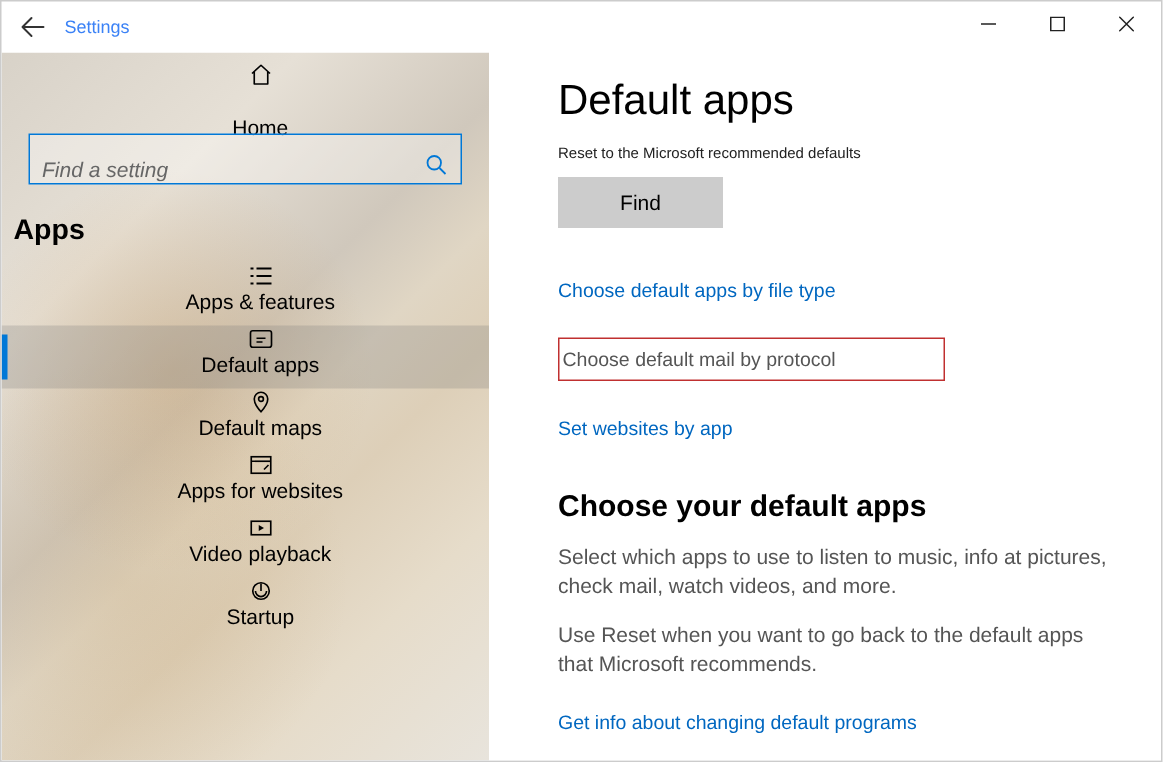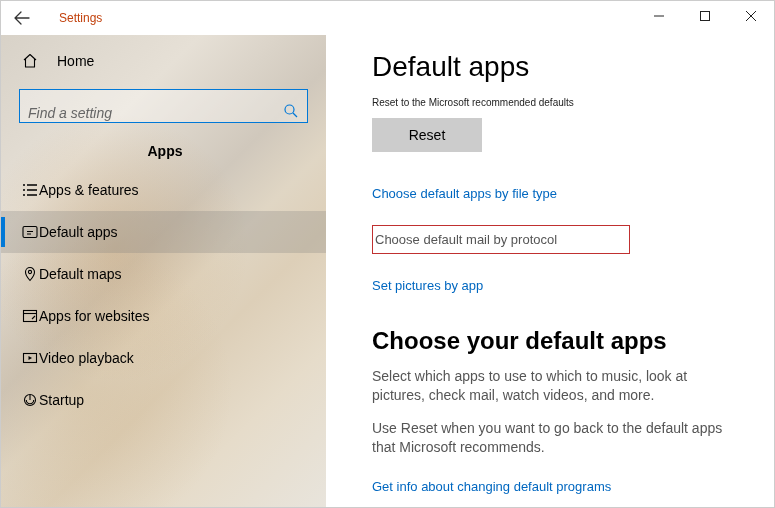--- a/index.html
+++ b/index.html
@@ -1,50 +1,50 @@
 <!DOCTYPE html>
 <html><head>
 <meta charset="utf-8">
 <style>
   * { margin: 0; padding: 0; box-sizing: border-box; font-family: "Segoe UI", sans-serif; }
   body { width: 775px; height: 508px; overflow: hidden; background: #fff; border: 1px solid #ccc; }
   .window { display: flex; flex-direction: column; width: 100%; height: 100%; }
   .titlebar { display: flex; align-items: center; height: 34px; position: relative; }
   .titlebar-back { width: 42px; height: 34px; display: flex; align-items: center; justify-content: center; cursor: default; }
-  .titlebar-title { font-size: 12px; color: #c2410c; margin-left: 16px; }
+  .titlebar-title { font-size: 12px; color: #3b82f6; margin-left: 0; }
   .window-controls { position: absolute; right: 0; top: 0; display: flex; }
   .win-btn { width: 46px; height: 30px; display: flex; align-items: center; justify-content: center; cursor: default; }
   .body { display: flex; flex: 1; overflow: hidden; }
   .sidebar { width: 325px; height: 100%; padding-top: 6px; position: relative;
     background: linear-gradient(135deg, #d8d2c8 0%, #e6e0d6 25%, #d0c8bc 45%, #e0d6c4 55%, #ddcfb8 65%, #e6dcca 80%, #e8e4dc 100%);
   }
   .sidebar::before { content:""; position:absolute; inset:0;
     background: radial-gradient(circle at 35% 45%, rgba(200,140,60,0.25) 0%, rgba(200,140,60,0) 40%),
                 radial-gradient(circle at 25% 75%, rgba(190,150,90,0.2) 0%, rgba(190,150,90,0) 35%);
     pointer-events:none;
   }
-  .sidebar > * { position: relative; z-index: 1; }
+  .sidebar > * { position: relative; z-index: 1; flex-direction: column; }
   .home-row { display: flex; align-items: center; height: 40px; padding-left: 20px; gap: 18px; font-size: 14px; color: #000; cursor: default; }
   .search-wrap { margin: 8px 18px 14px 18px; }
   .search-box { display: flex; align-items: center; border: 1px solid #0078d7; background: rgba(255,255,255,0.35); height: 34px; padding: 13px 8px 0 8px; }
   .search-input { flex: 1; border: none; background: transparent; outline: none; font-size: 14px; color: #555; font-style: italic; }
   .search-input::placeholder { color: #666; font-style: italic; }
-  .section-title { font-size: 14px; font-weight: 600; color: #000; padding: 6px 20px 10px 23px; text-align: center; }
+  .section-title { font-size: 19px; font-weight: 600; color: #000; padding: 6px 20px 10px 8px; }
   .nav-item { display: flex; align-items: center; height: 42px; padding-left: 20px; font-size: 14px; color: #000; cursor: default; position: relative; }
   .nav-item.selected { background: rgba(120,120,120,0.25); }
   .nav-item.selected::before { content:""; position:absolute; left:0; top:6px; bottom:6px; width:4px; background:#0078d7; }
   .nav-icon { width: 18px; height: 18px; display: flex; align-items: center; justify-content: center; flex-shrink: 0; }
   .nav-icon svg { display: block; }
   .content { flex: 1; padding: 16px 32px 20px 46px; overflow: hidden; color: #222; background:#fff; }
   .page-title { font-size: 28px; font-weight: 400; margin-bottom: 14px; color:#000; }
   .sub-text { font-size: 10px; color: #222; margin-bottom: 10px; }
   .reset-btn { width: 110px; height: 34px; border: none; background: #ccc; font-size: 14px; color: #000; cursor: default; margin-bottom: 22px; }
   .link { font-size: 13px; color: #0067c0; cursor: default; margin: 8px 0; display: inline-block; }
   .link.highlighted { color: #555; border: 1px solid #c03030; padding: 6px 12px 6px 2px; width: 258px; }
-  .section-h { font-size: 24px; font-weight: 600; color:#000; margin-top: 26px; margin-bottom: 12px; }
+  .section-h { font-size: 20px; font-weight: 600; color:#000; margin-top: 26px; margin-bottom: 12px; }
   .para { font-size: 14px; color: #555; line-height: 1.35; margin-bottom: 14px; max-width: 380px; }
   .link-row { margin: 4px 0 8px 0; }
 </style>
 </head>
 <body>
 
 <div class="window">
 
   <div class="titlebar">
     <div class="titlebar-back">
@@ -157,26 +157,26 @@
             </svg>
         </span>
         <span>Startup</span>
       </div>
 
     </div>
 
     <div class="content">
       <h1 class="page-title">Default apps</h1>
       <div class="sub-text">Reset to the Microsoft recommended defaults</div>
-      <button class="reset-btn">Reset</button>
+      <button class="reset-btn">Find</button>
 
       <div class="link-row"><span class="link">Choose default apps by file type</span></div>
       <div class="link-row"><span class="link highlighted">Choose default mail by protocol</span></div>
-      <div class="link-row"><span class="link">Set pictures by app</span></div>
+      <div class="link-row"><span class="link">Set websites by app</span></div>
 
       <h2 class="section-h">Choose your default apps</h2>
-      <p class="para">Select which apps to use to which to music, look at pictures, check mail, watch videos, and more.</p>
+      <p class="para">Select which apps to use to listen to music, info at pictures, check mail, watch videos, and more.</p>
       <p class="para">Use Reset when you want to go back to the default apps that Microsoft recommends.</p>
       <div class="link-row"><span class="link">Get info about changing default programs</span></div>
     </div>
 
   </div>
 </div>
 
 </body></html>

